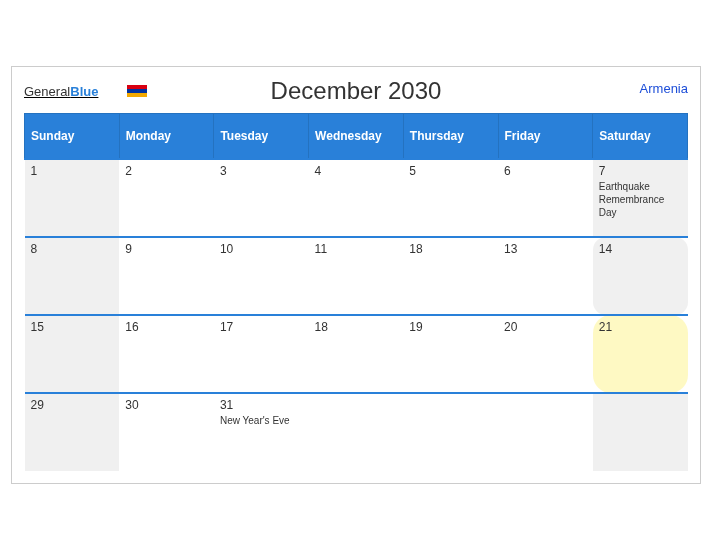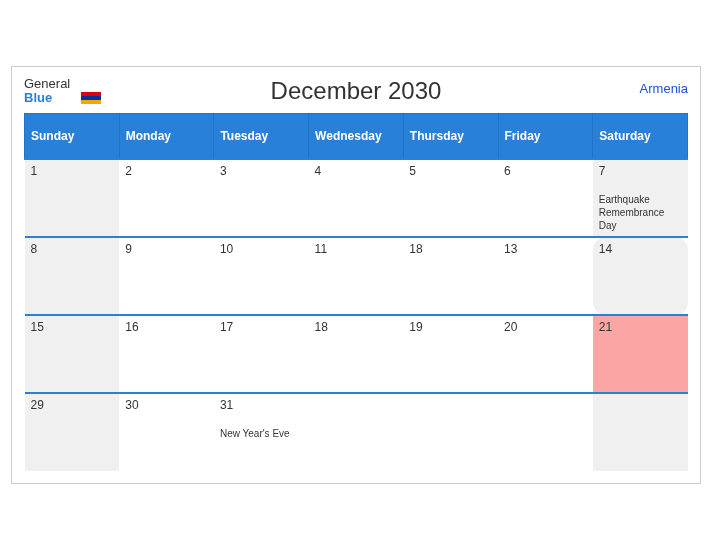--- a/index.html
+++ b/index.html
@@ -21,45 +21,45 @@
     .calendar-header {
       display: flex;
       align-items: center;
       justify-content: center;
       position: relative;
       margin-bottom: 8px;
     }
     .logo {
       position: absolute;
       left: 0;
-      top: 0;
-      display: flex;
-      flex-direction: column;
+      top: 8px;
+      display: flex;
+      flex-direction: row;
       line-height: 1.1;
+      text-decoration: underline;
     }
     .logo-general {
       font-size: 13px;
       color: #333;
       font-weight: normal;
     }
     .logo-blue {
       font-size: 13px;
       color: #2980d9;
       font-weight: bold;
     }
     .logo-flag {
       width: 20px;
       height: 12px;
       display: inline-block;
       vertical-align: middle;
       margin-left: 2px;
     }
     .logo-row {
       display: flex;
-      align-items: center;
       gap: 27px;
     }
     .calendar-title {
       font-size: 24px;
       color: #333;
       font-weight: normal;
       text-align: center;
     }
     .country-label {
       position: absolute;
@@ -100,21 +100,21 @@
       background: #f0f0f0;
     }
     .day-number {
       font-size: 12px;
       color: #333;
       display: block;
     }
     .event-text {
       font-size: 10px;
       color: #333;
-      margin-top: 15px;
+      margin-top: 2px;
       display: block;
       line-height: 1.3;
     }
   </style>
 </head>
 <body>
 
 <div class="calendar-container">
   <div class="calendar-header">
     <div class="logo">
@@ -205,21 +205,21 @@
           </td>
           <td>
             <span class="day-number">18</span>
           </td>
           <td>
             <span class="day-number">19</span>
           </td>
           <td>
             <span class="day-number">20</span>
           </td>
-          <td style="background: #fca5a5;">
+          <td style="background: #fef9c3; border-radius: 18px;">
             <span class="day-number">21</span>
           </td>
         </tr>
         <tr>
           <td style="background: rgb(240, 240, 240);">
             <span class="day-number">29</span>
           </td>
           <td>
             <span class="day-number">30</span>
           </td>

